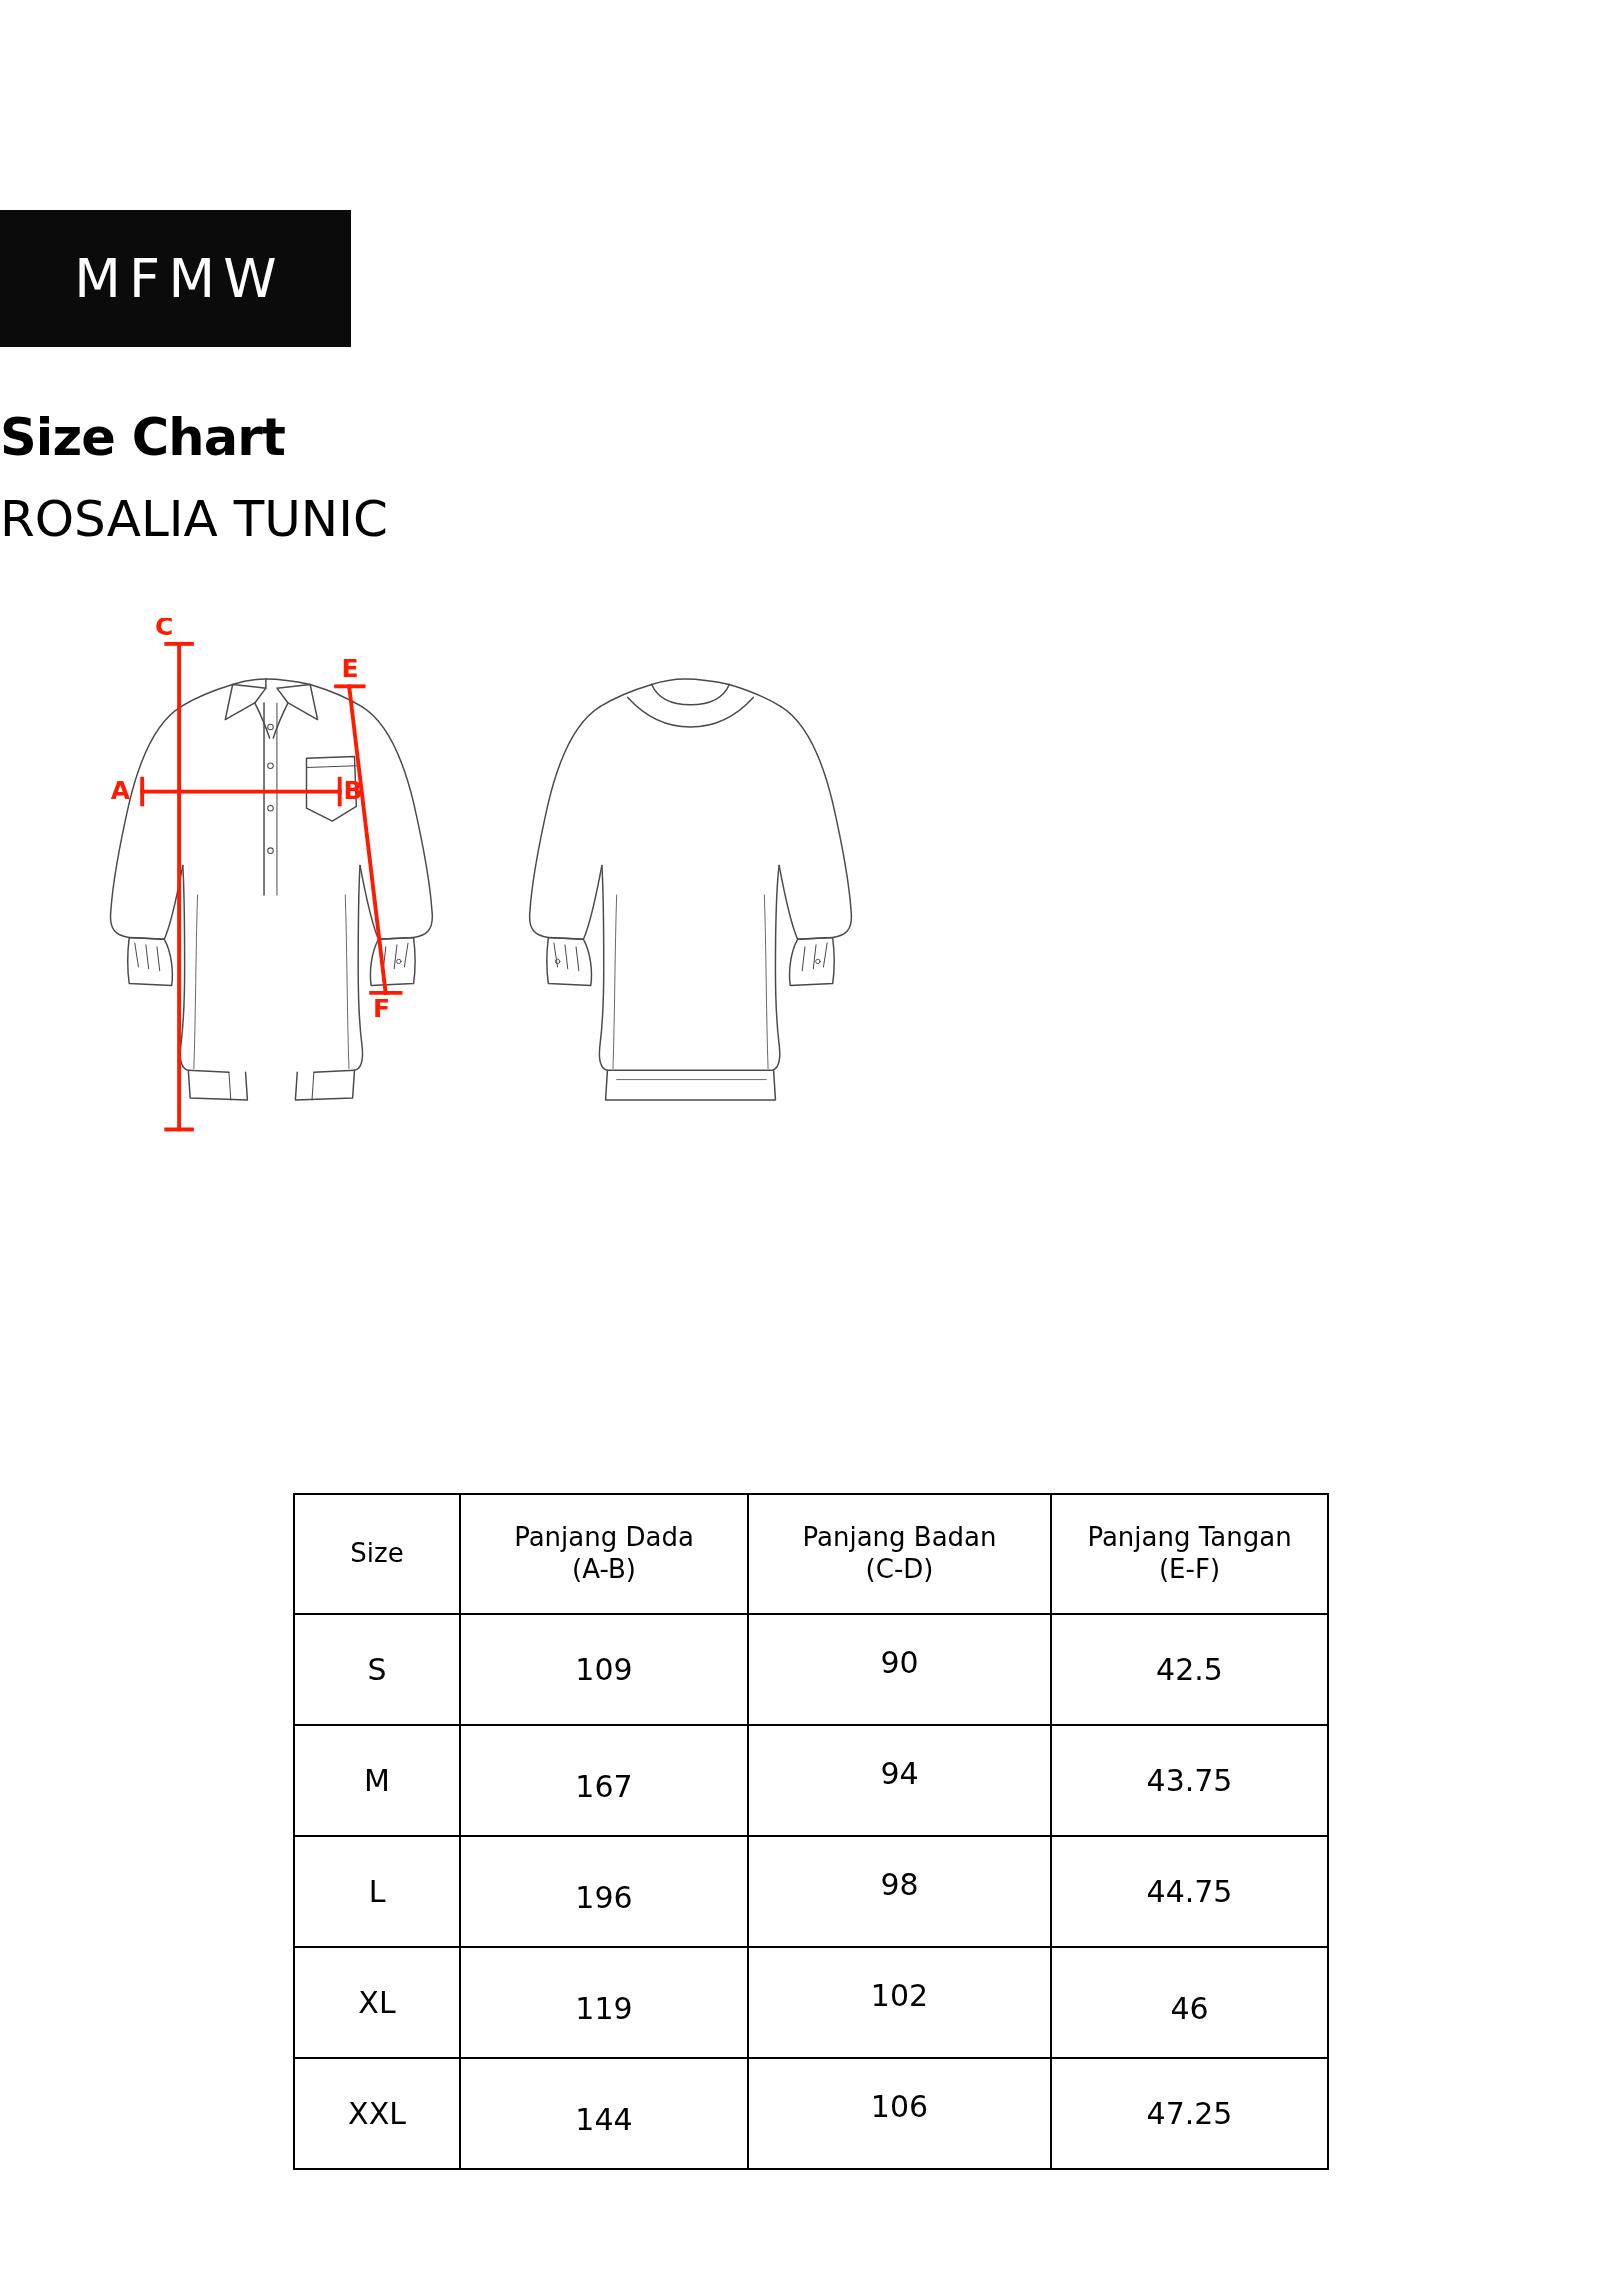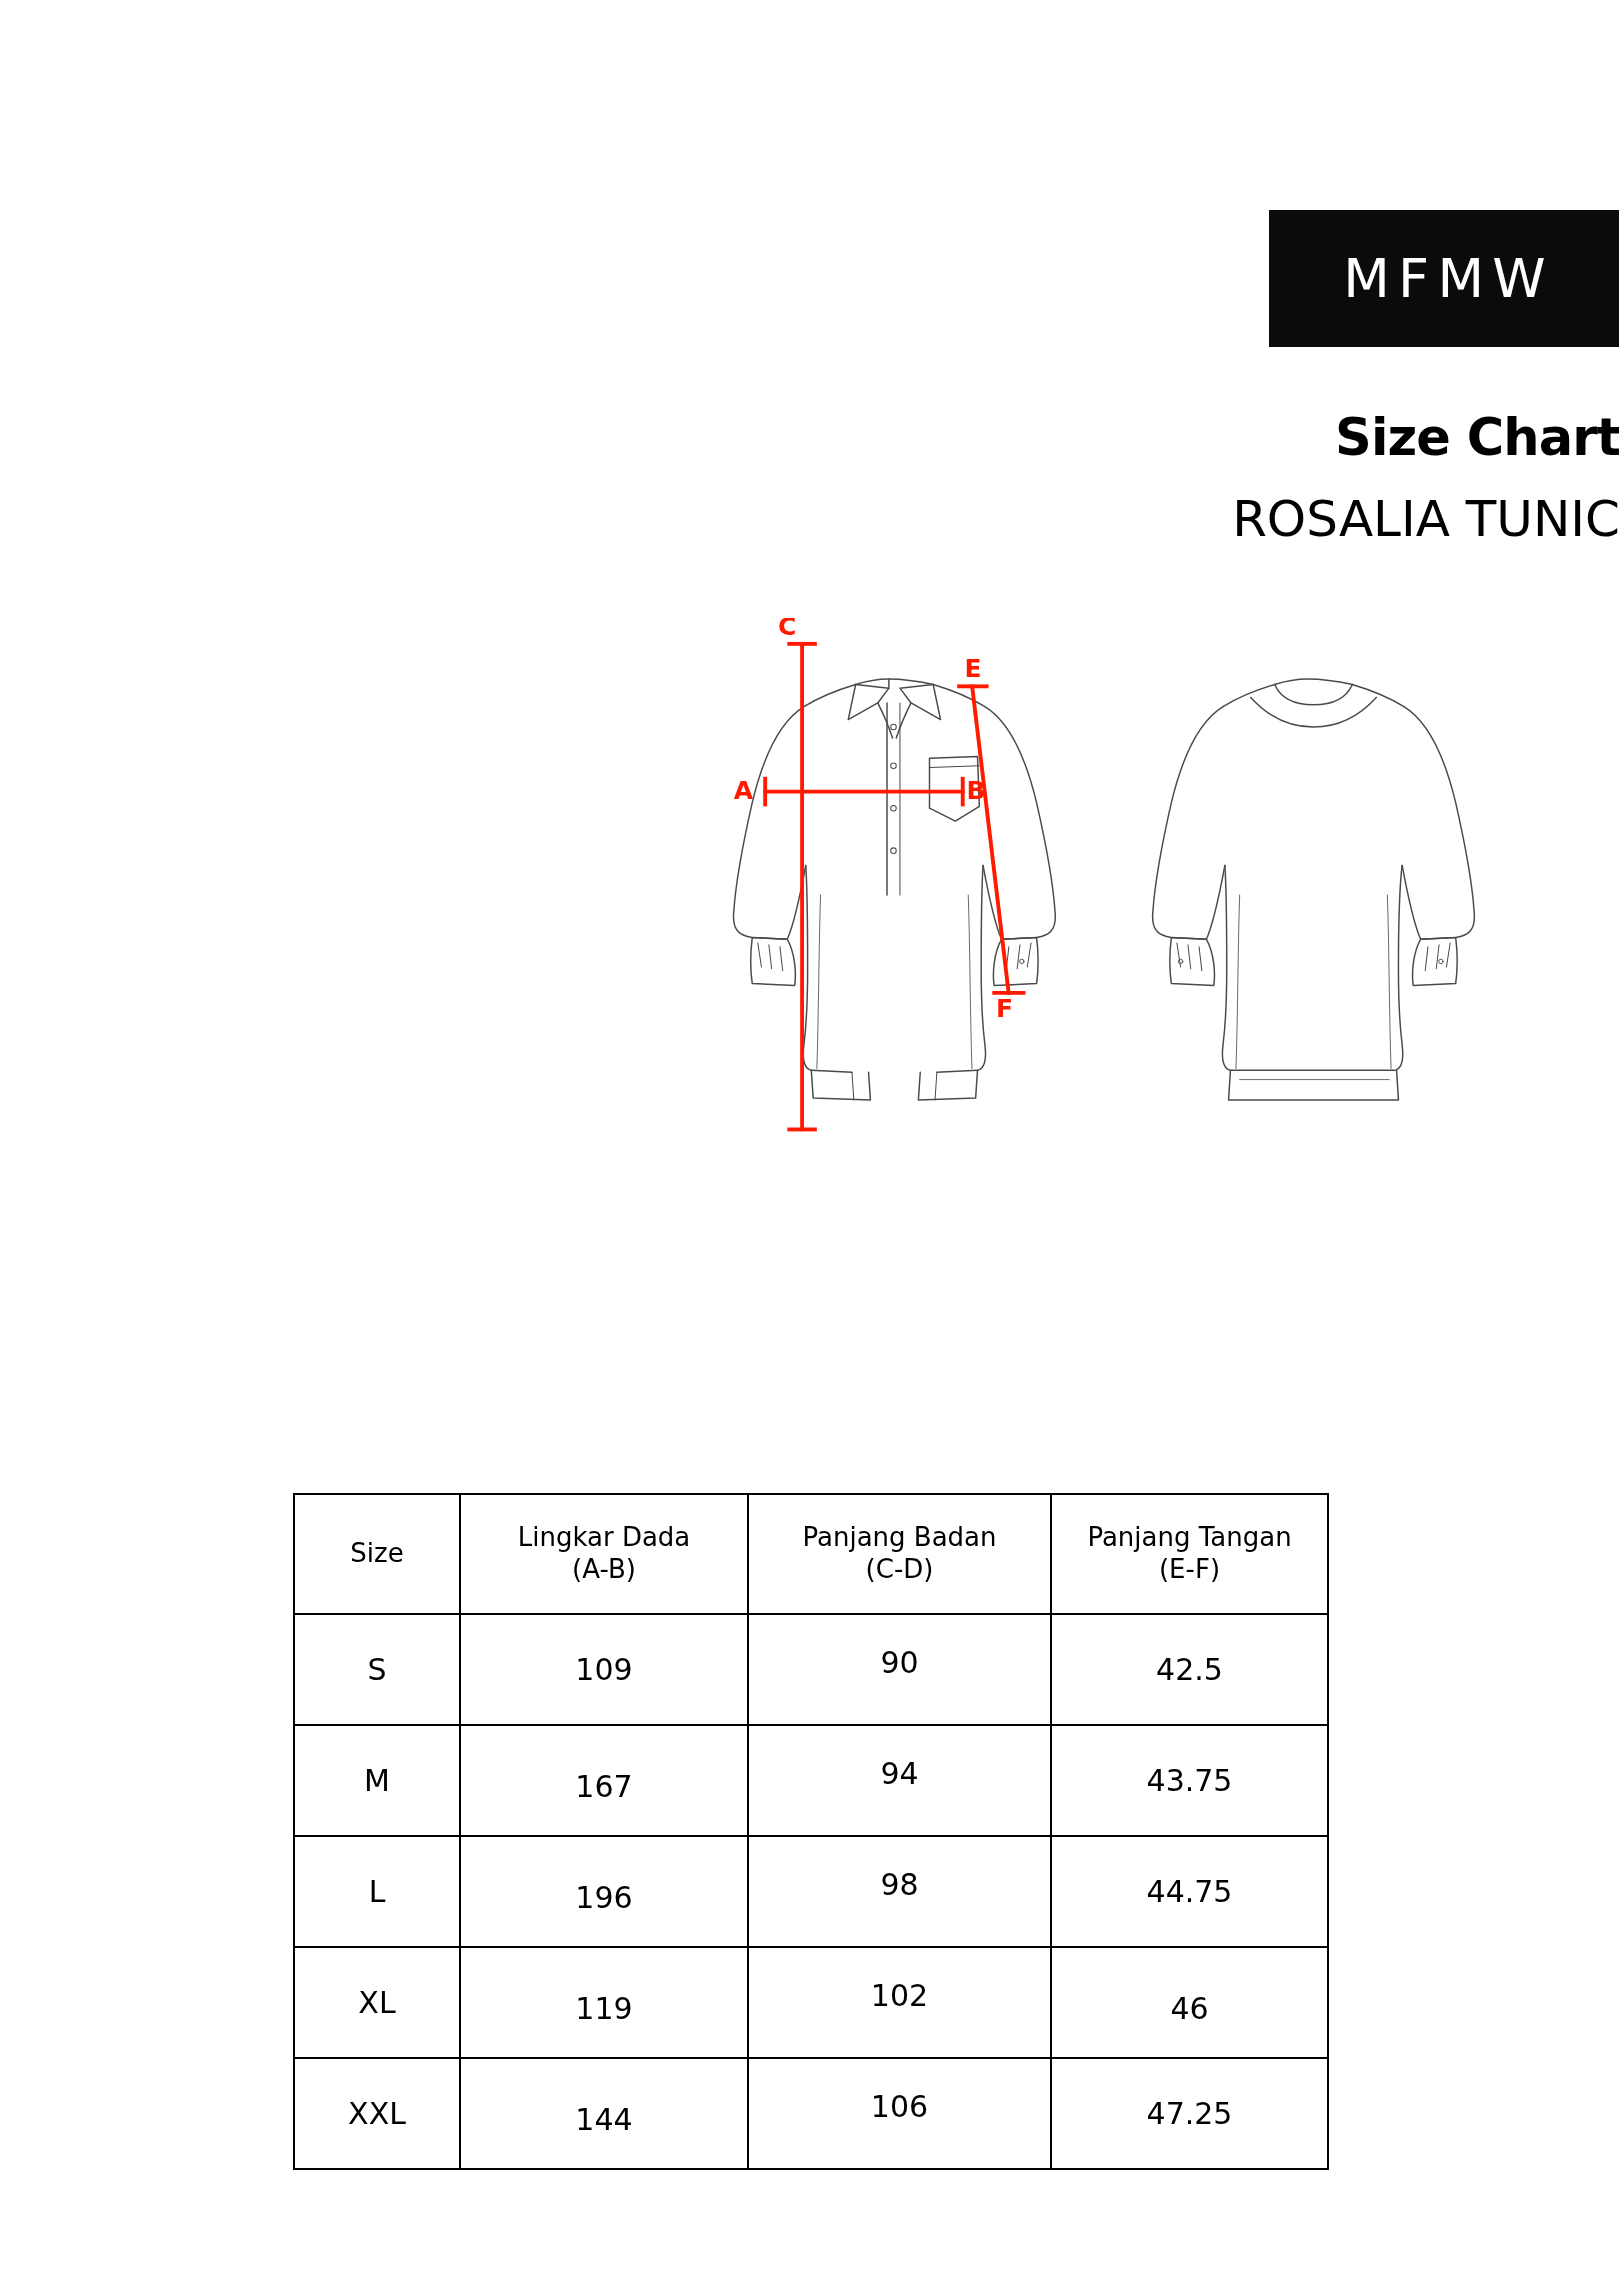--- a/index.html
+++ b/index.html
@@ -14,21 +14,21 @@
     color: #000000;
     position: relative;
     overflow: hidden;
   }
   .page {
     width: 1620px;
     height: 2291px;
     position: relative;
     display: flex;
     flex-direction: column;
-    align-items: flex-end;
+    align-items: flex-start;
   }
 
   
   .logo-box {
     margin-top: 210px;
     width: 351px;
     height: 137px;
     background: #0b0b0b;
     display: flex;
     align-items: center;
@@ -240,21 +240,21 @@
           <col class="c-a">
           <col class="c-b">
           <col class="c-c">
       </colgroup>
       <thead>
         <tr>
           <th class="th-two-line">
             <span class="th-line1">Size</span>
           </th>
           <th class="th-two-line">
-            <span class="th-line1">Lingkar Dada</span>
+            <span class="th-line1">Panjang Dada</span>
             <span class="th-line2">(A-B)</span>
           </th>
           <th class="th-two-line">
             <span class="th-line1">Panjang Badan</span>
             <span class="th-line2">(C-D)</span>
           </th>
           <th class="th-two-line">
             <span class="th-line1">Panjang Tangan</span>
             <span class="th-line2">(E-F)</span>
           </th>

